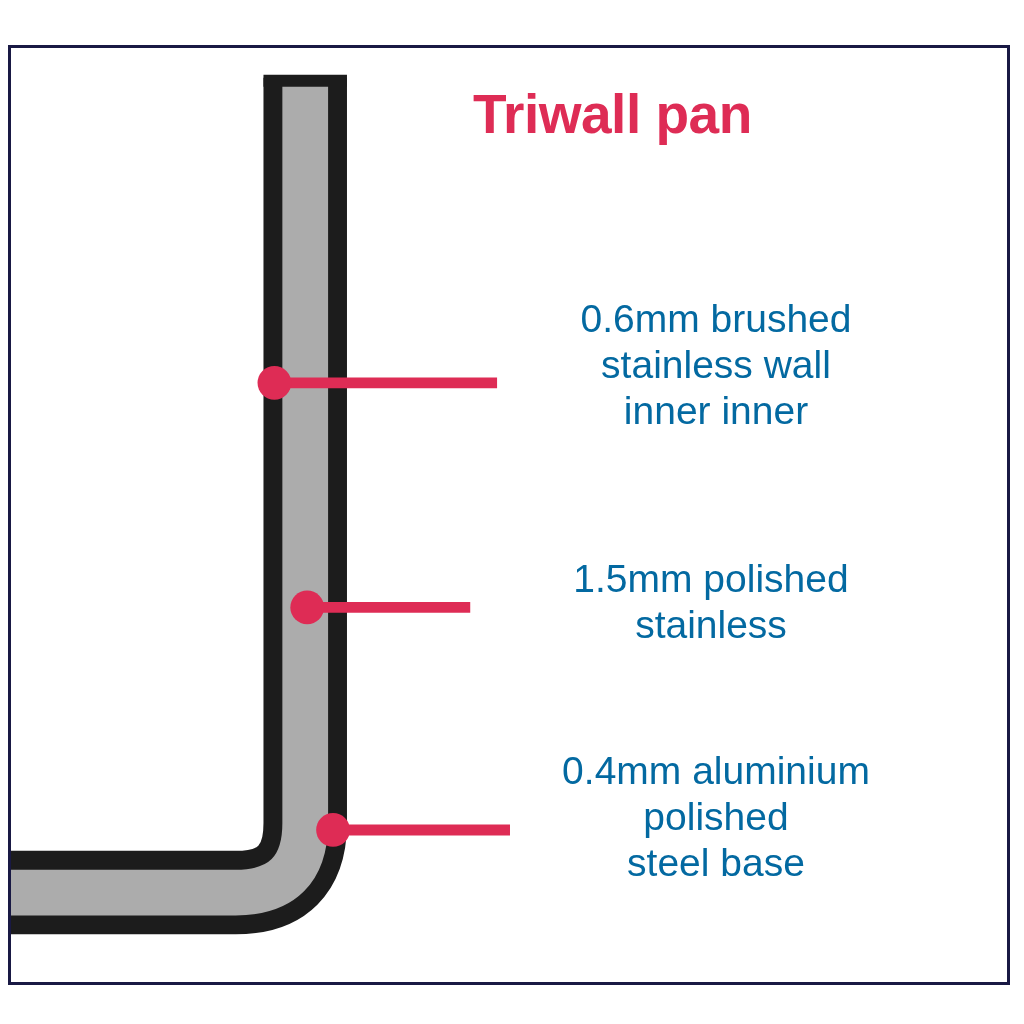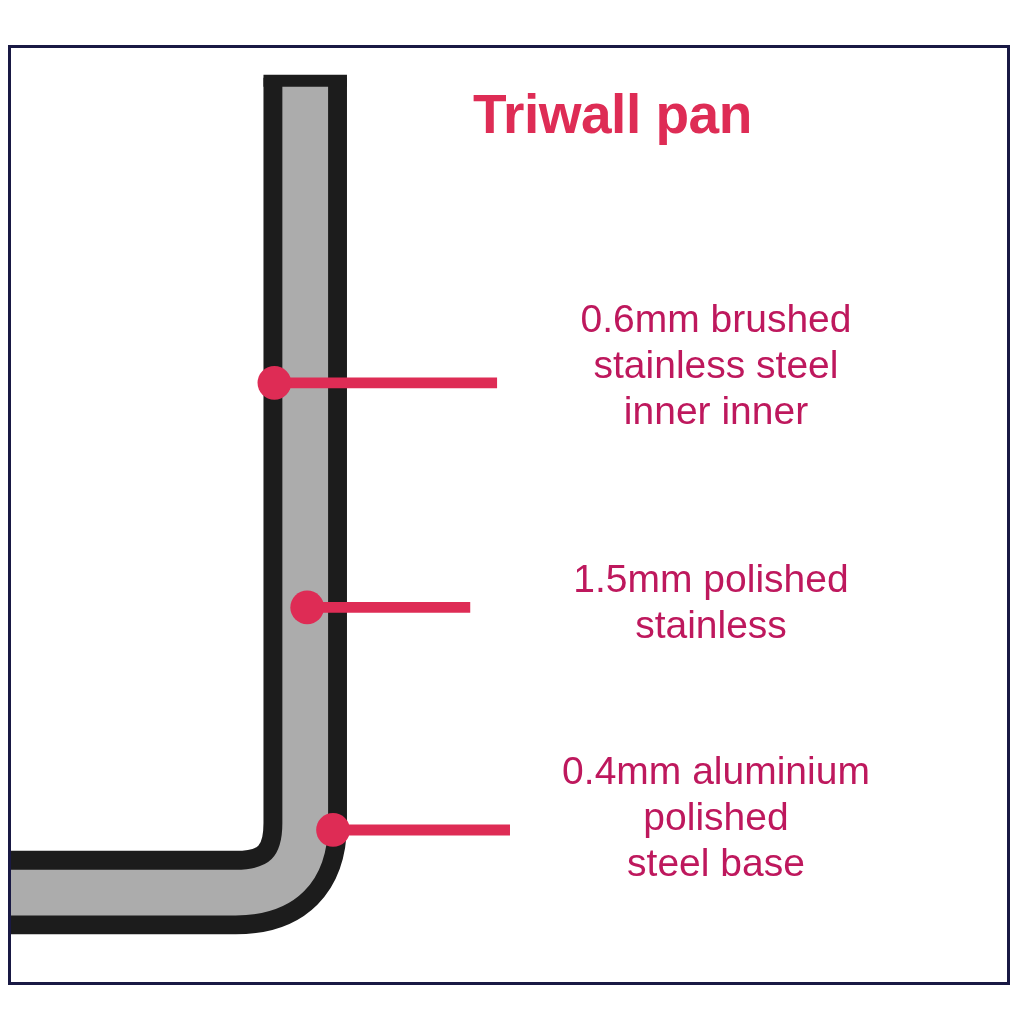--- a/index.html
+++ b/index.html
@@ -43,21 +43,21 @@
     font-size:55px;
     line-height:1.05;
     letter-spacing:-0.5px;
     margin-top:10px;
   }
   .title-line{display:block;}
   .callout{
     position:absolute;
     width:470px;
     text-align:center;
-    color:#be185d;
+    color:#0369a1;
     font-size:39px;
     line-height:1.18;
     font-weight:400;
   }
   .callout span{display:block;}
   #callout-1{ left:470px; top:248px; }
   #callout-2{ left:465px; top:508px; }
   #callout-3{ left:470px; top:700px; }
 </style>
 </head>
@@ -86,21 +86,21 @@
         <circle cx="324" cy="787" r="17" fill="#de2c55"></circle>
       </g>
     </svg>
 
     <div class="title-block">
       <span class="title-line">Triwall pan</span>
     </div>
 
     <div class="callout" id="callout-1">
       <span>0.6mm brushed</span>
-      <span>stainless steel</span>
+      <span>stainless wall</span>
       <span>inner inner</span>
     </div>
 
     <div class="callout" id="callout-2">
       <span>1.5mm polished</span>
       <span>stainless</span>
     </div>
 
     <div class="callout" id="callout-3">
       <span>0.4mm aluminium</span>

